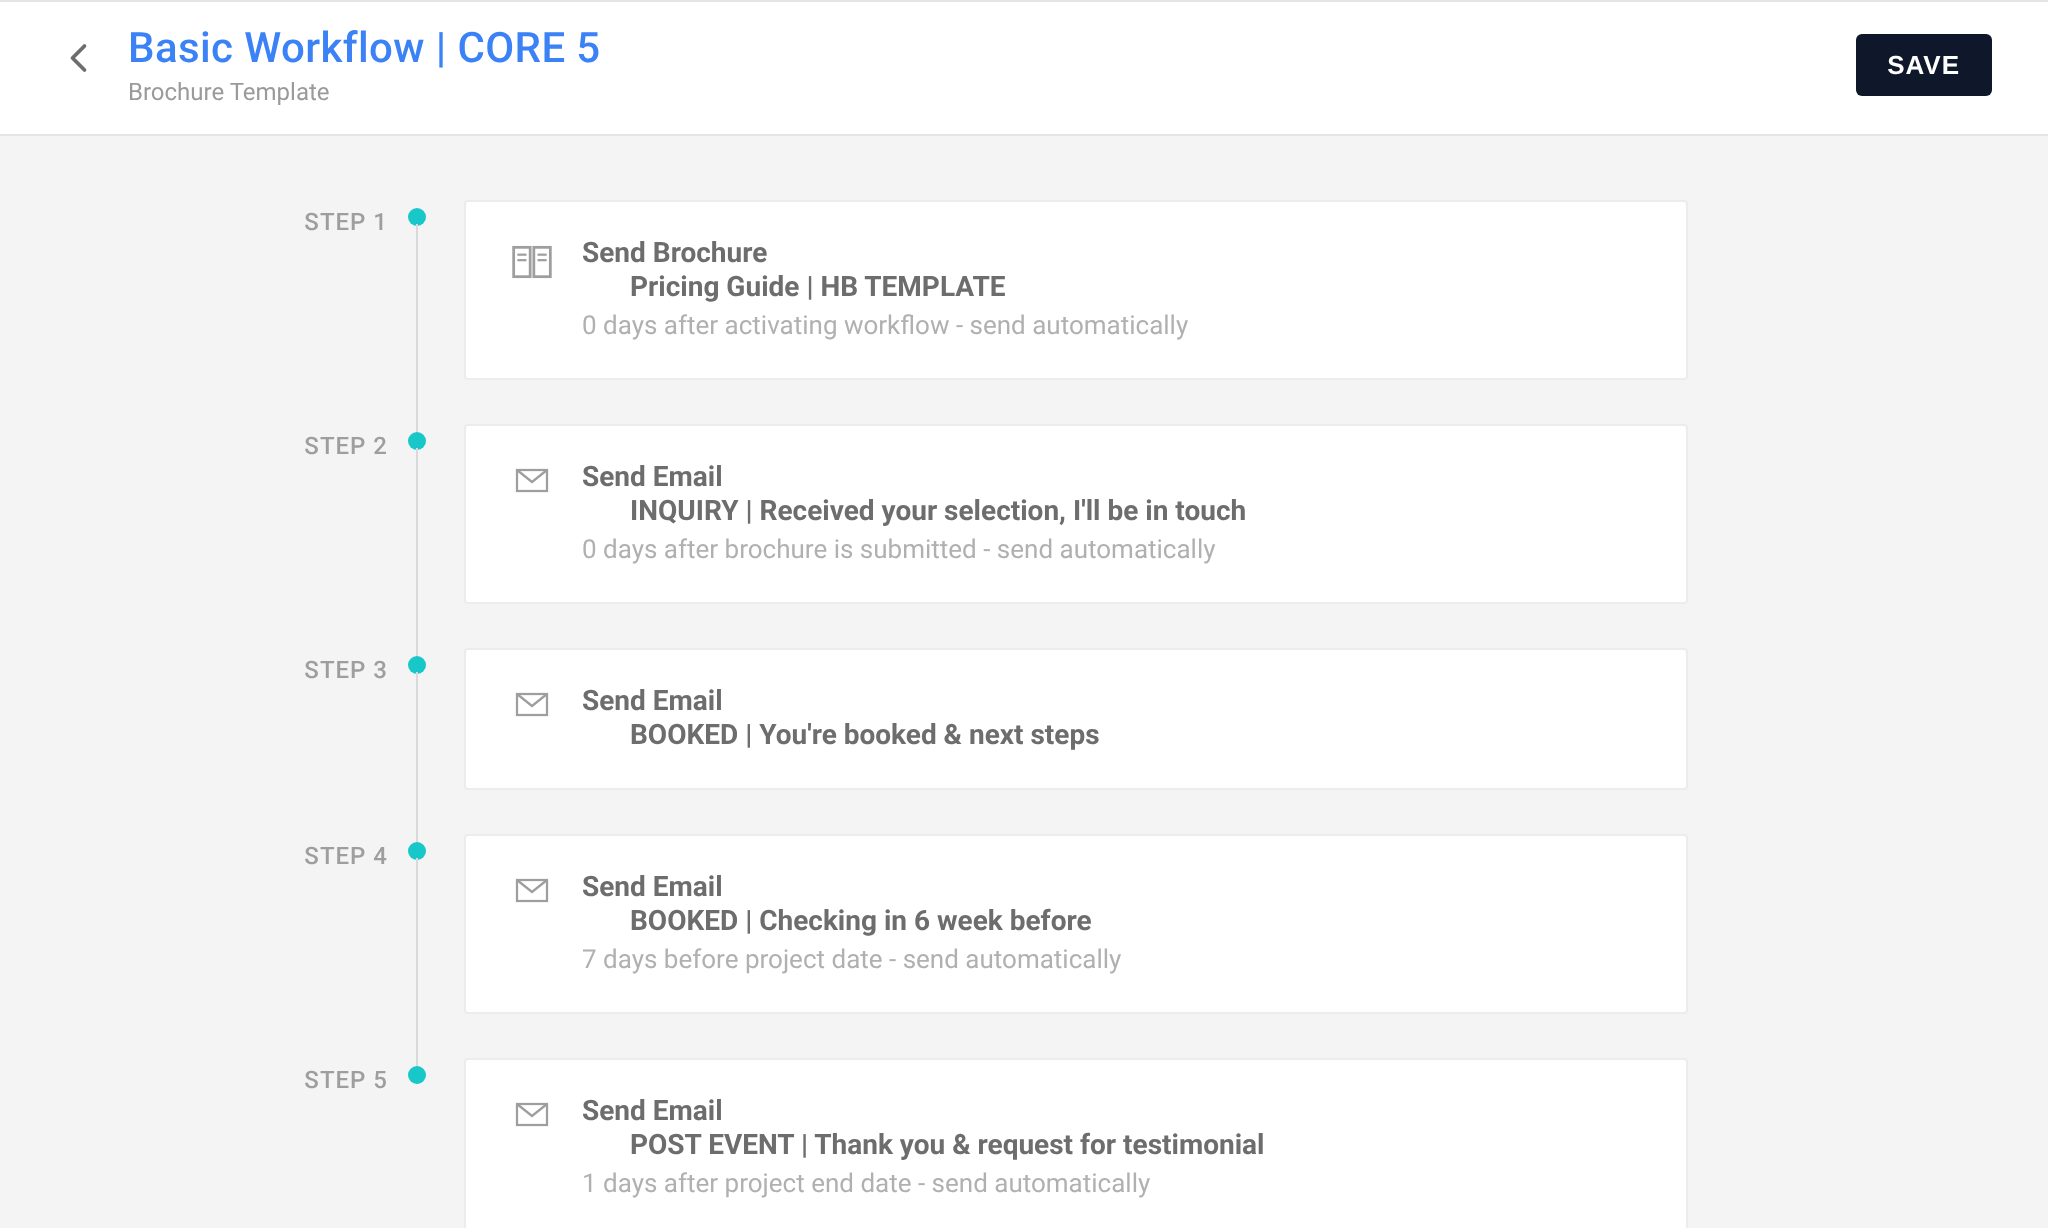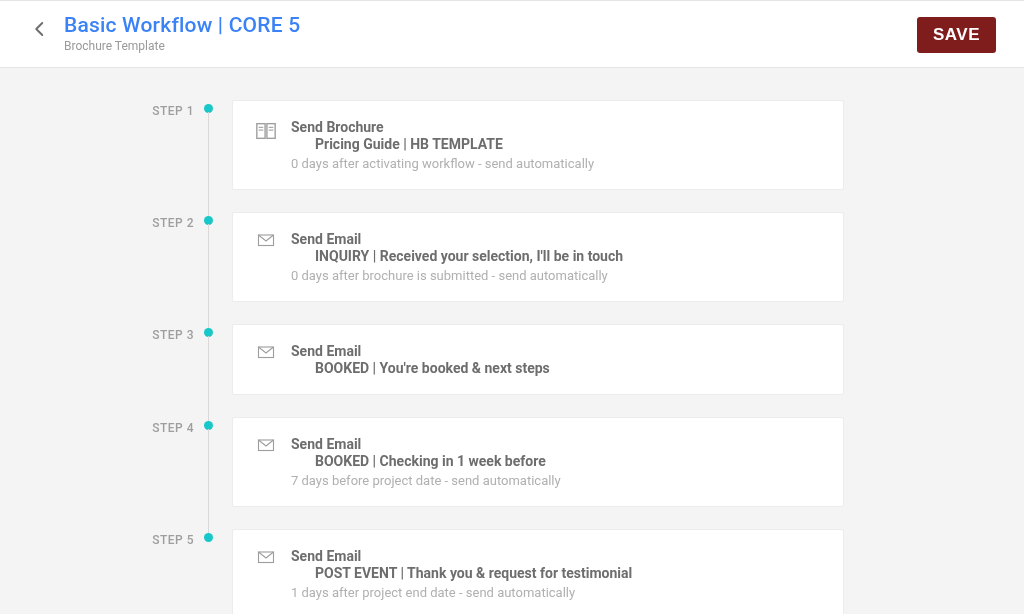--- a/index.html
+++ b/index.html
@@ -43,26 +43,26 @@
     font-weight: 500;
     color: #3b82f6;
     letter-spacing: 0.2px;
   }
   .subtitle {
     font-size: 12px;
     color: #9a9a9a;
     margin-top: 2px;
   }
   .save-btn {
-    background: #7f1d1d;
+    background: #0f172a;
     color: #fff;
     border: none;
     border-radius: 3px;
     padding: 8px 16px;
-    font-size: 17px;
+    font-size: 13px;
     font-weight: 700;
     letter-spacing: 0.5px;
     cursor: pointer;
     margin-top: 4px;
   }
 
   .content {
     padding: 32px 0 0 0;
   }
 
@@ -240,21 +240,21 @@
     <div class="timeline-line"></div>
     <div class="card">
       <div class="card-icon">
         <svg viewBox="0 0 24 24" width="22" height="18">
           <rect x="2" y="4" width="20" height="14" fill="none" stroke="#9e9e9e" stroke-width="1.5"></rect>
           <polyline points="2,4 12,12 22,4" fill="none" stroke="#9e9e9e" stroke-width="1.5"></polyline>
         </svg>
       </div>
       <div class="card-body">
         <div class="card-action">Send Email</div>
-        <div class="card-title">BOOKED | Checking in 1 week before</div>
+        <div class="card-title">BOOKED | Checking in 6 week before</div>
         <div class="card-meta">7 days before project date  - send automatically</div>
       </div>
     </div>
   </div>
 
   <div class="spacer"></div>
 
   <div class="step-row">
     <div class="step-label-col">
       <span class="step-label">STEP 5</span>

